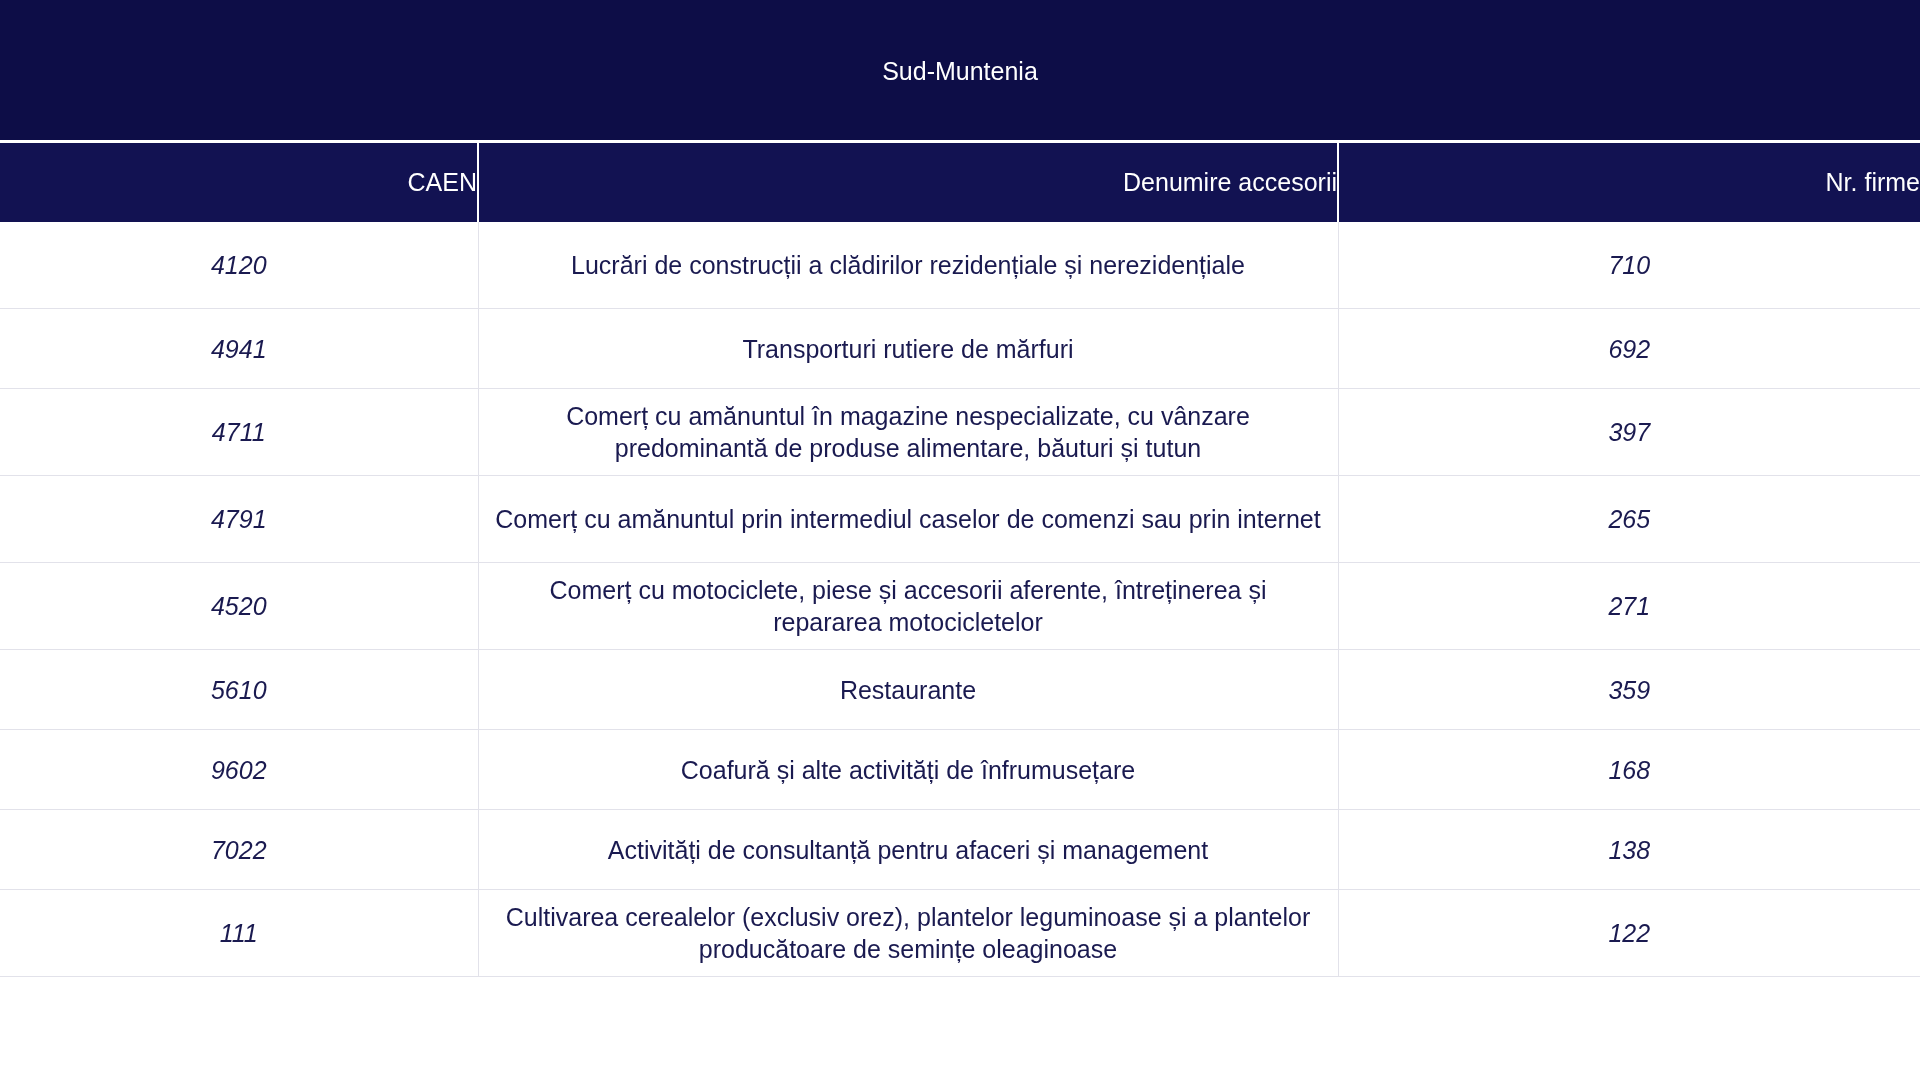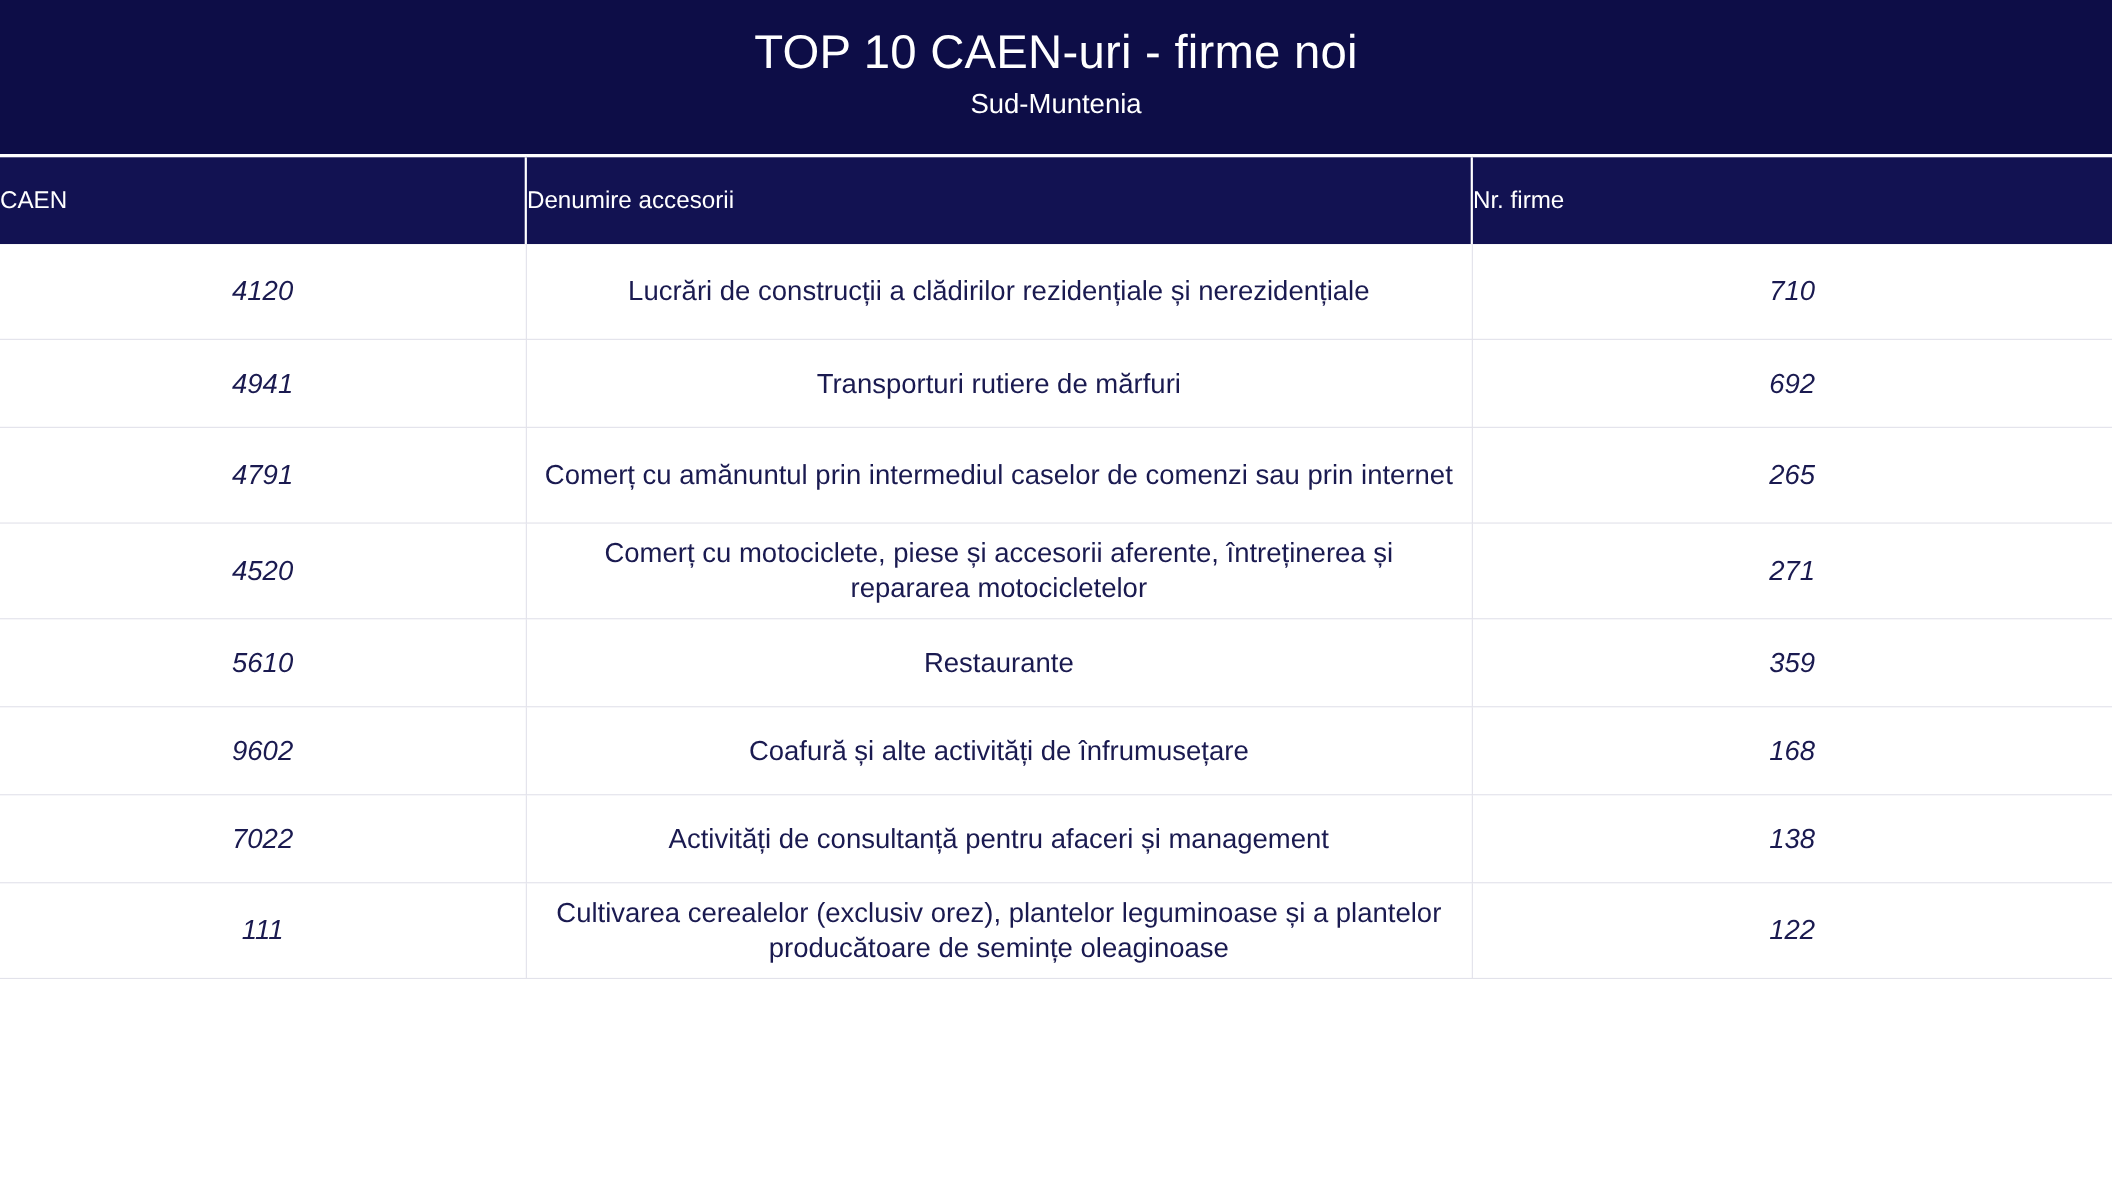--- a/index.html
+++ b/index.html
@@ -43,24 +43,24 @@
     border-collapse:collapse;
     table-layout:fixed;
   }
   .table col.c-caen  { width:478px; }
   .table col.c-den   { width:860px; }
   .table col.c-nr    { width:582px; }
 
   thead th {
     background:#121252;
     color:#ffffff;
-    font-size:22px;
+    font-size:25px;
     font-weight:400;
     height:80px;
-    text-align:left;
+    text-align:right;
     vertical-align:middle;
     border-right:2px solid #ffffff;
     border-left:2px solid #ffffff;
     border-top:3px solid #ffffff;
     border-bottom:0;
   }
   thead th:first-child { border-left:0; }
   thead th:last-child  { border-right:0; }
 
   tbody td {
@@ -80,21 +80,20 @@
 
   tbody tr.h1 td { height:80px; }
   tbody tr.h2 td { height:87px; }
 </style>
 </head>
 <body>
 
 <div id="app">
 
   <div class="title-band">
-    <div class="title-main">TOP 10 CAEN-uri - firme noi</div>
     <div class="title-sub">Sud-Muntenia</div>
   </div>
 
   <table class="table">
     <colgroup>
       <col class="c-caen">
       <col class="c-den">
       <col class="c-nr">
     </colgroup>
     <thead>
@@ -107,20 +106,25 @@
     <tbody id="table-body">
         <tr class="h2">
           <td class="caen-cell">4120</td>
           <td class="den-cell">Lucrări de construcții a clădirilor rezidențiale și nerezidențiale</td>
           <td class="nr-cell">710</td>
         </tr>
         <tr class="h1">
           <td class="caen-cell">4941</td>
           <td class="den-cell">Transporturi rutiere de mărfuri</td>
           <td class="nr-cell">692</td>
+        </tr>
+        <tr class="h2">
+          <td class="caen-cell">4711</td>
+          <td class="den-cell">Comerț cu amănuntul în magazine nespecializate, cu vânzare predominantă de produse alimentare, băuturi și tutun</td>
+          <td class="nr-cell">397</td>
         </tr>
         <tr class="h2">
           <td class="caen-cell">4791</td>
           <td class="den-cell">Comerț cu amănuntul prin intermediul caselor de comenzi sau prin internet</td>
           <td class="nr-cell">265</td>
         </tr>
         <tr class="h2">
           <td class="caen-cell">4520</td>
           <td class="den-cell">Comerț cu motociclete, piese și accesorii aferente, întreținerea și repararea motocicletelor</td>
           <td class="nr-cell">271</td>

